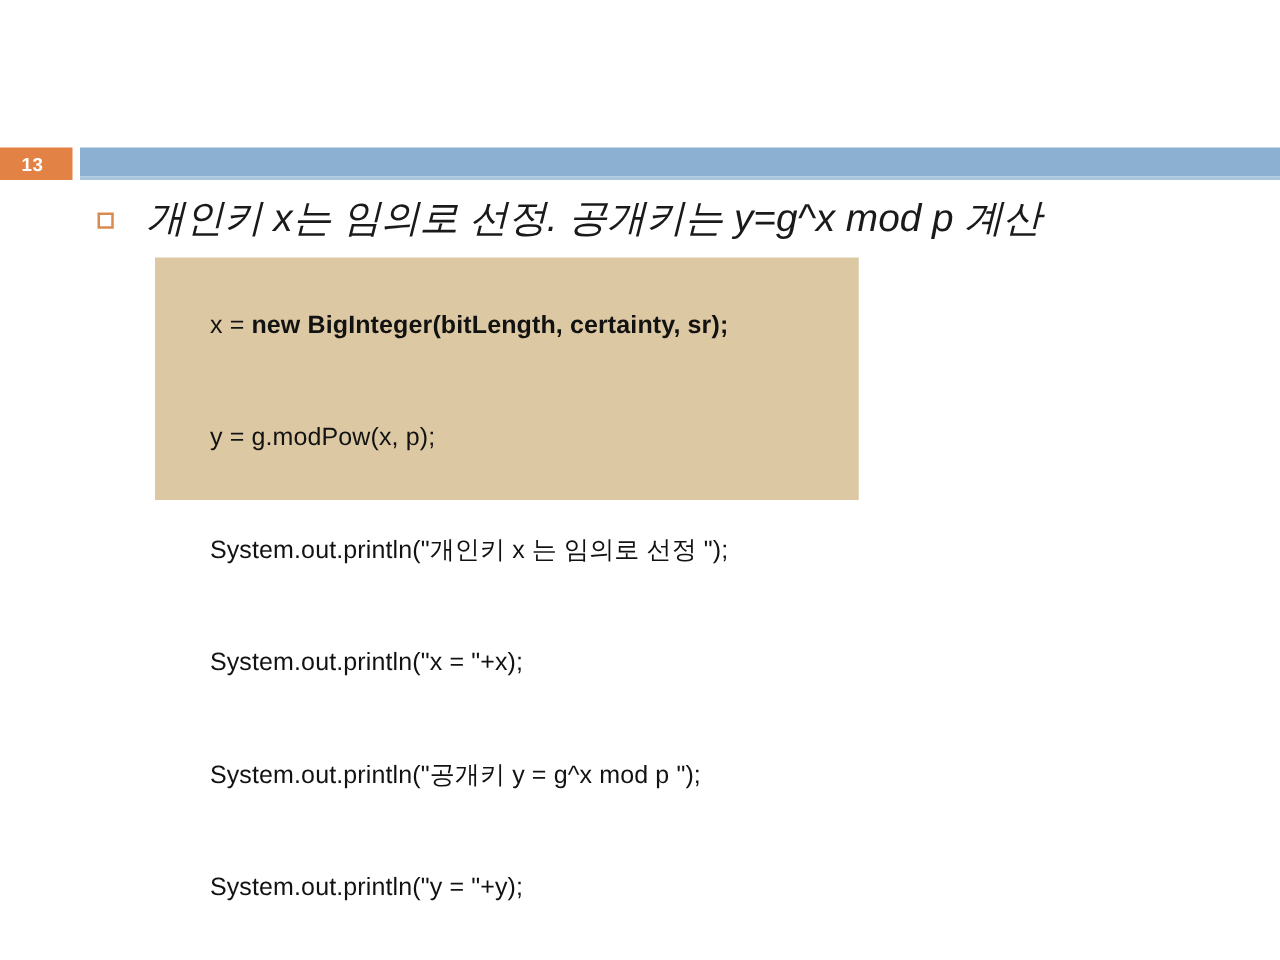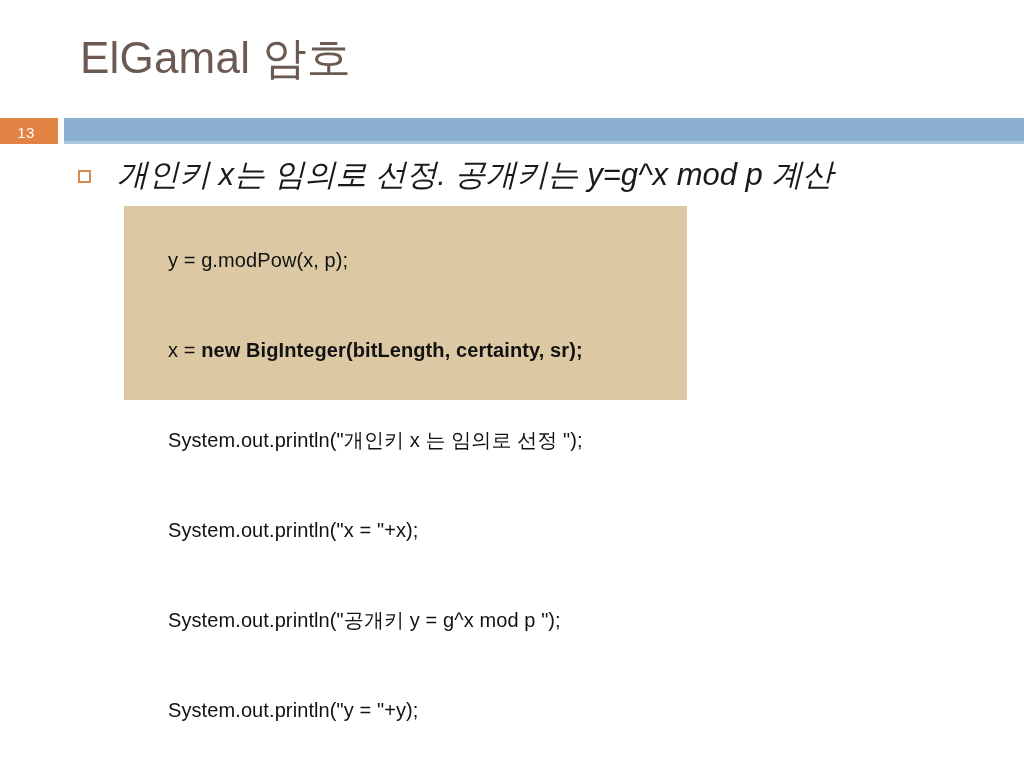--- a/index.html
+++ b/index.html
@@ -58,21 +58,21 @@
     top: 0;
     width: 58px;
     height: 28px;
     display: flex;
     align-items: center;
     justify-content: center;
     padding-right: 6px;
     box-sizing: border-box;
     color: #ffffff;
     font-size: 15px;
-    font-weight: normal;
+    font-weight: bold;
     letter-spacing: 0.5px;
   }
   .divider-bar {
     position: absolute;
     left: 64px;
     top: 0;
     width: 960px;
     height: 23px;
     background: #8cb0d2;
   }
@@ -133,40 +133,39 @@
   }
   .code-line .b {
     font-weight: bold;
   }
 </style>
 </head>
 <body>
 
 <div class="slide">
 
-  <div class="slide-title">ElGamal 암호</div>
 
   <div class="divider">
     <div class="divider-number-box"></div>
     <div class="divider-number">13</div>
     <div class="divider-bar"></div>
     <div class="divider-bar-shadow"></div>
   </div>
 
   <div class="bullet-row">
     <span class="bullet-marker"></span>
     <span class="bullet-text">개인키 x는 임의로 선정. 공개키는 y=g^x mod p 계산</span>
   </div>
 
   <div class="code-block">
     <div class="code-line">
-      <span>y = g.modPow(x, p);</span>
+      <span>x = </span><span class="b">new BigInteger(bitLength, certainty, sr);</span>
     </div>
     <div class="code-line">
-      <span>x = </span><span class="b">new BigInteger(bitLength, certainty, sr);</span>
+      <span>y = g.modPow(x, p);</span>
     </div>
     <div class="code-line">
       <span>System.out.println("개인키 x 는 임의로 선정 ");</span>
     </div>
     <div class="code-line">
       <span>System.out.println("x = "+x);</span>
     </div>
     <div class="code-line">
       <span>System.out.println("공개키 y = g^x mod p ");</span>
     </div>

